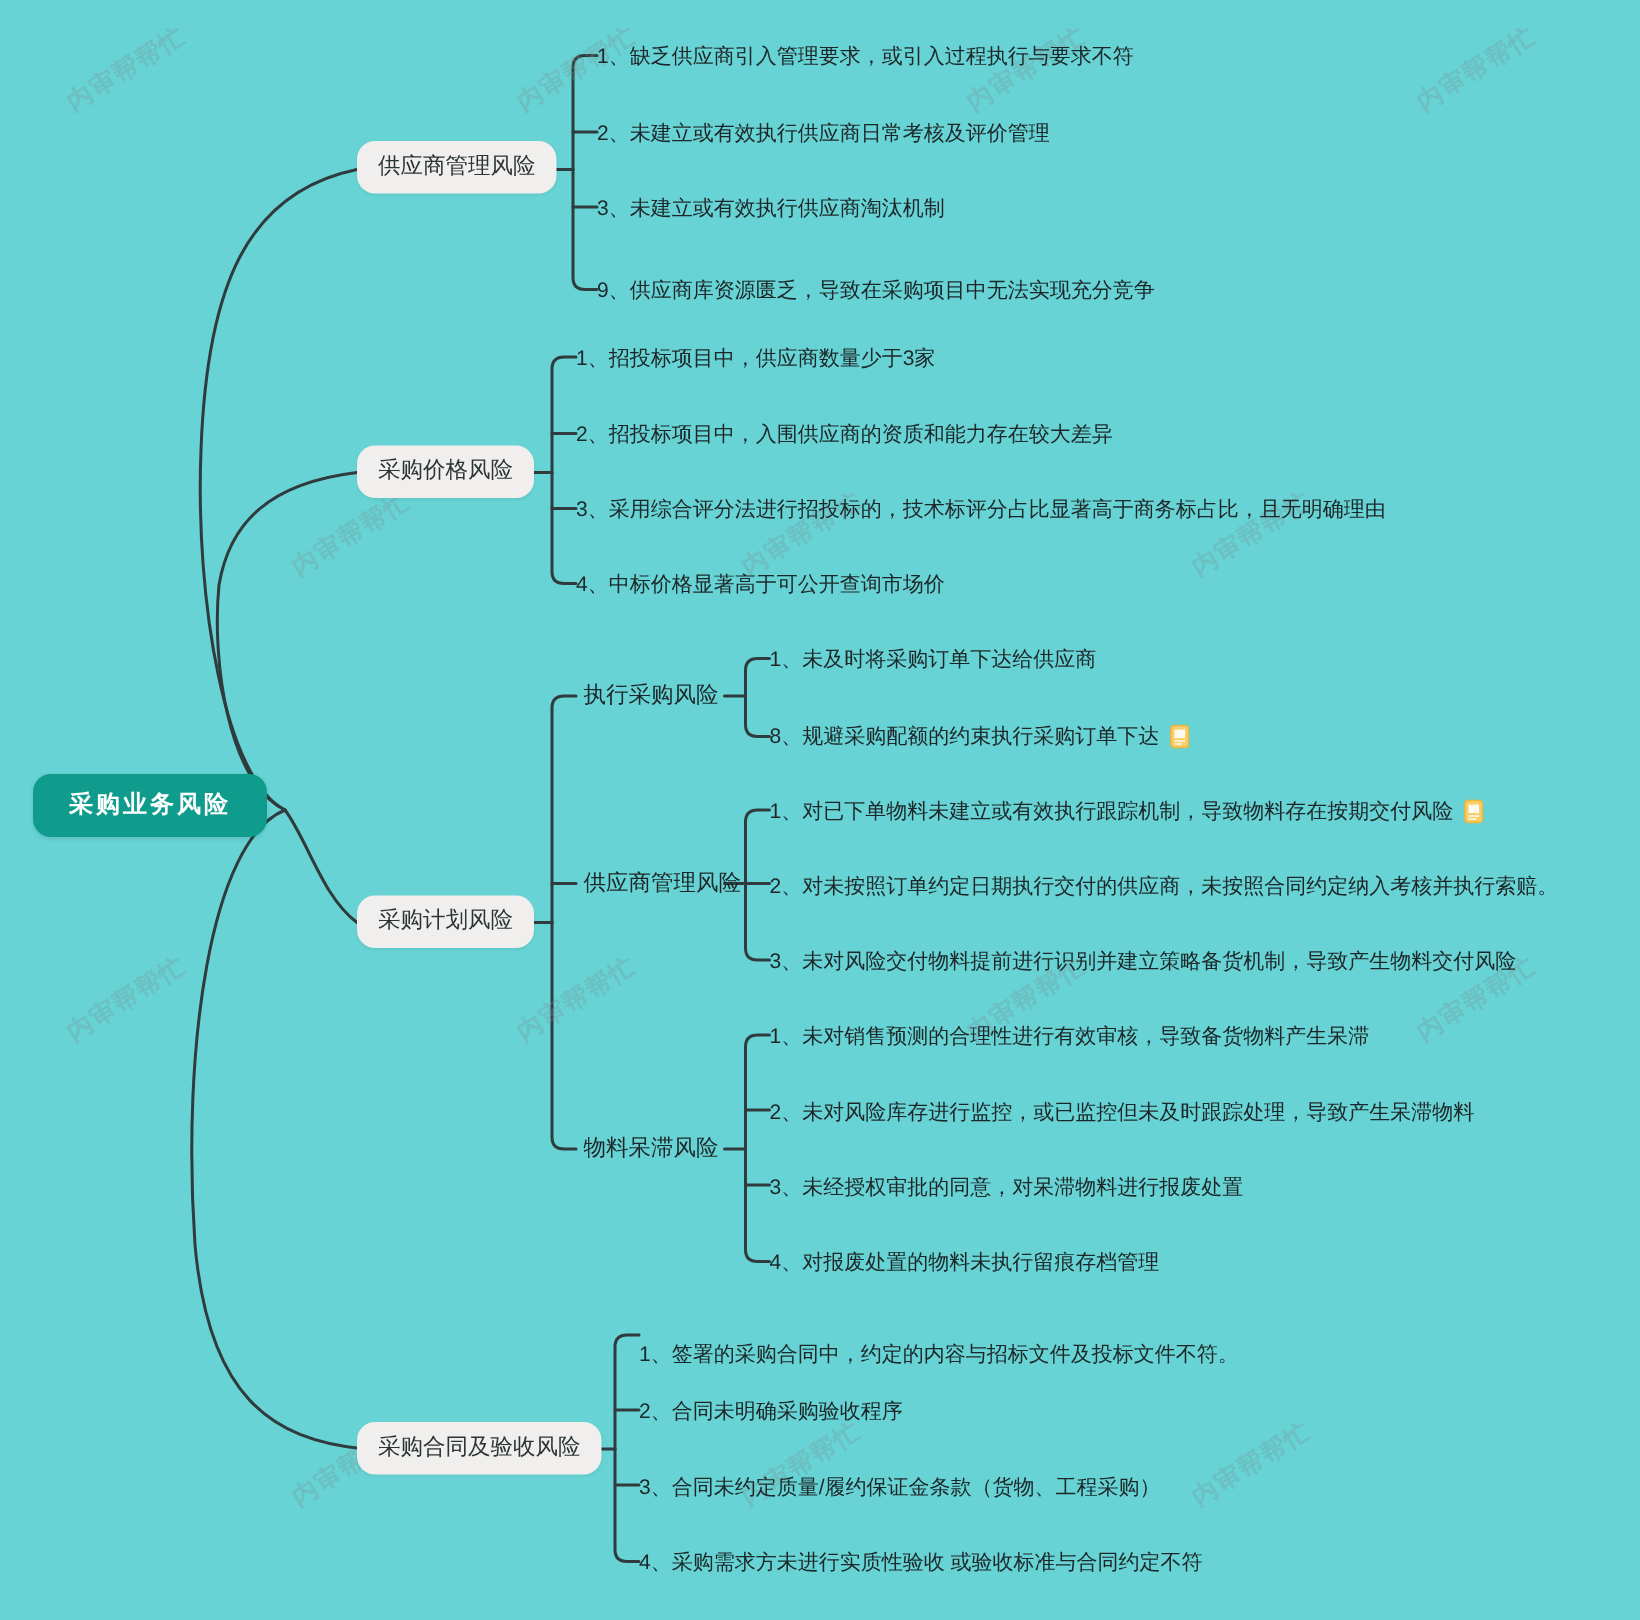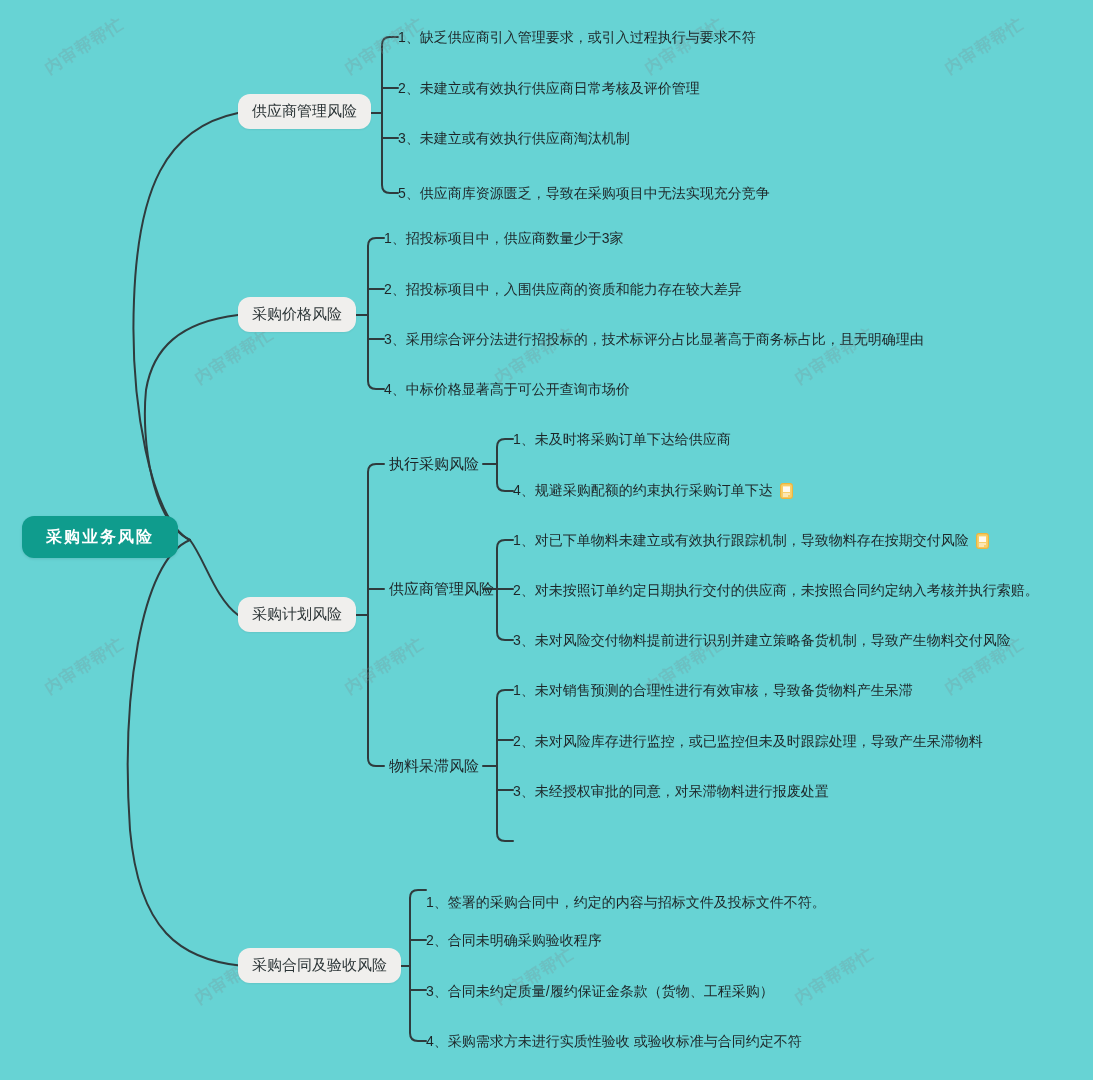--- a/index.html
+++ b/index.html
@@ -185,21 +185,21 @@
   <div class="node leaf" style="left:398px; top:27px;">
     <span class="txt">1、缺乏供应商引入管理要求，或引入过程执行与要求不符</span>
   </div>
   <div class="node leaf" style="left:398px; top:78px;justify-content:flex-end;">
     <span class="txt">2、未建立或有效执行供应商日常考核及评价管理</span>
   </div>
   <div class="node leaf" style="left:398px; top:128px;">
     <span class="txt">3、未建立或有效执行供应商淘汰机制</span>
   </div>
   <div class="node leaf" style="left:398px; top:183px;">
-    <span class="txt">5、供应商库资源匮乏，导致在采购项目中无法实现充分竞争</span>
+    <span class="txt">9、供应商库资源匮乏，导致在采购项目中无法实现充分竞争</span>
   </div>
 
   <div class="node branch" style="left:238px; top:297px;">采购价格风险</div>
 
   <div class="node leaf" style="left:384px; top:228px;">
     <span class="txt">1、招投标项目中，供应商数量少于3家</span>
   </div>
   <div class="node leaf" style="left:384px; top:279px;">
     <span class="txt">2、招投标项目中，入围供应商的资质和能力存在较大差异</span>
   </div>
@@ -210,21 +210,21 @@
     <span class="txt">4、中标价格显著高于可公开查询市场价</span>
   </div>
 
   <div class="node branch" style="left:238px; top:597px;">采购计划风险</div>
 
   <div class="node sub" style="left:389px; top:454px;">执行采购风险</div>
   <div class="node leaf" style="left:513px; top:429px;">
     <span class="txt">1、未及时将采购订单下达给供应商</span>
   </div>
   <div class="node leaf" style="left:513px; top:480px;">
-    <span class="txt">4、规避采购配额的约束执行采购订单下达</span>
+    <span class="txt">8、规避采购配额的约束执行采购订单下达</span>
     <span class="note-icon">
       <svg width="13" height="16" viewBox="0 0 13 16">
         <rect x="0.6" y="0.6" width="11.8" height="14.8" rx="2.4" fill="#f8cf6a" stroke="#efb53c" stroke-width="1.1"></rect>
         <rect x="3" y="3.4" width="7" height="5.6" fill="#fffaf0"></rect>
         <line x1="3" y1="11" x2="10" y2="11" stroke="#fffaf0" stroke-width="1.1"></line>
         <line x1="3" y1="13" x2="8" y2="13" stroke="#fffaf0" stroke-width="1.1"></line>
       </svg>
     </span>
   </div>
 
@@ -250,20 +250,23 @@
   <div class="node sub" style="left:389px; top:756px;">物料呆滞风险</div>
   <div class="node leaf" style="left:513px; top:680px;">
     <span class="txt">1、未对销售预测的合理性进行有效审核，导致备货物料产生呆滞</span>
   </div>
   <div class="node leaf" style="left:513px; top:731px;">
     <span class="txt">2、未对风险库存进行监控，或已监控但未及时跟踪处理，导致产生呆滞物料</span>
   </div>
   <div class="node leaf" style="left:513px; top:781px;">
     <span class="txt">3、未经授权审批的同意，对呆滞物料进行报废处置</span>
   </div>
+  <div class="node leaf" style="left:513px; top:831px;">
+    <span class="txt">4、对报废处置的物料未执行留痕存档管理</span>
+  </div>
 
   <div class="node branch" style="left:238px; top:948px;">采购合同及验收风险</div>
 
   <div class="node leaf" style="left:426px; top:892px;">
     <span class="txt">1、签署的采购合同中，约定的内容与招标文件及投标文件不符。</span>
   </div>
   <div class="node leaf" style="left:426px; top:930px;">
     <span class="txt">2、合同未明确采购验收程序</span>
   </div>
   <div class="node leaf" style="left:426px; top:981px;">

